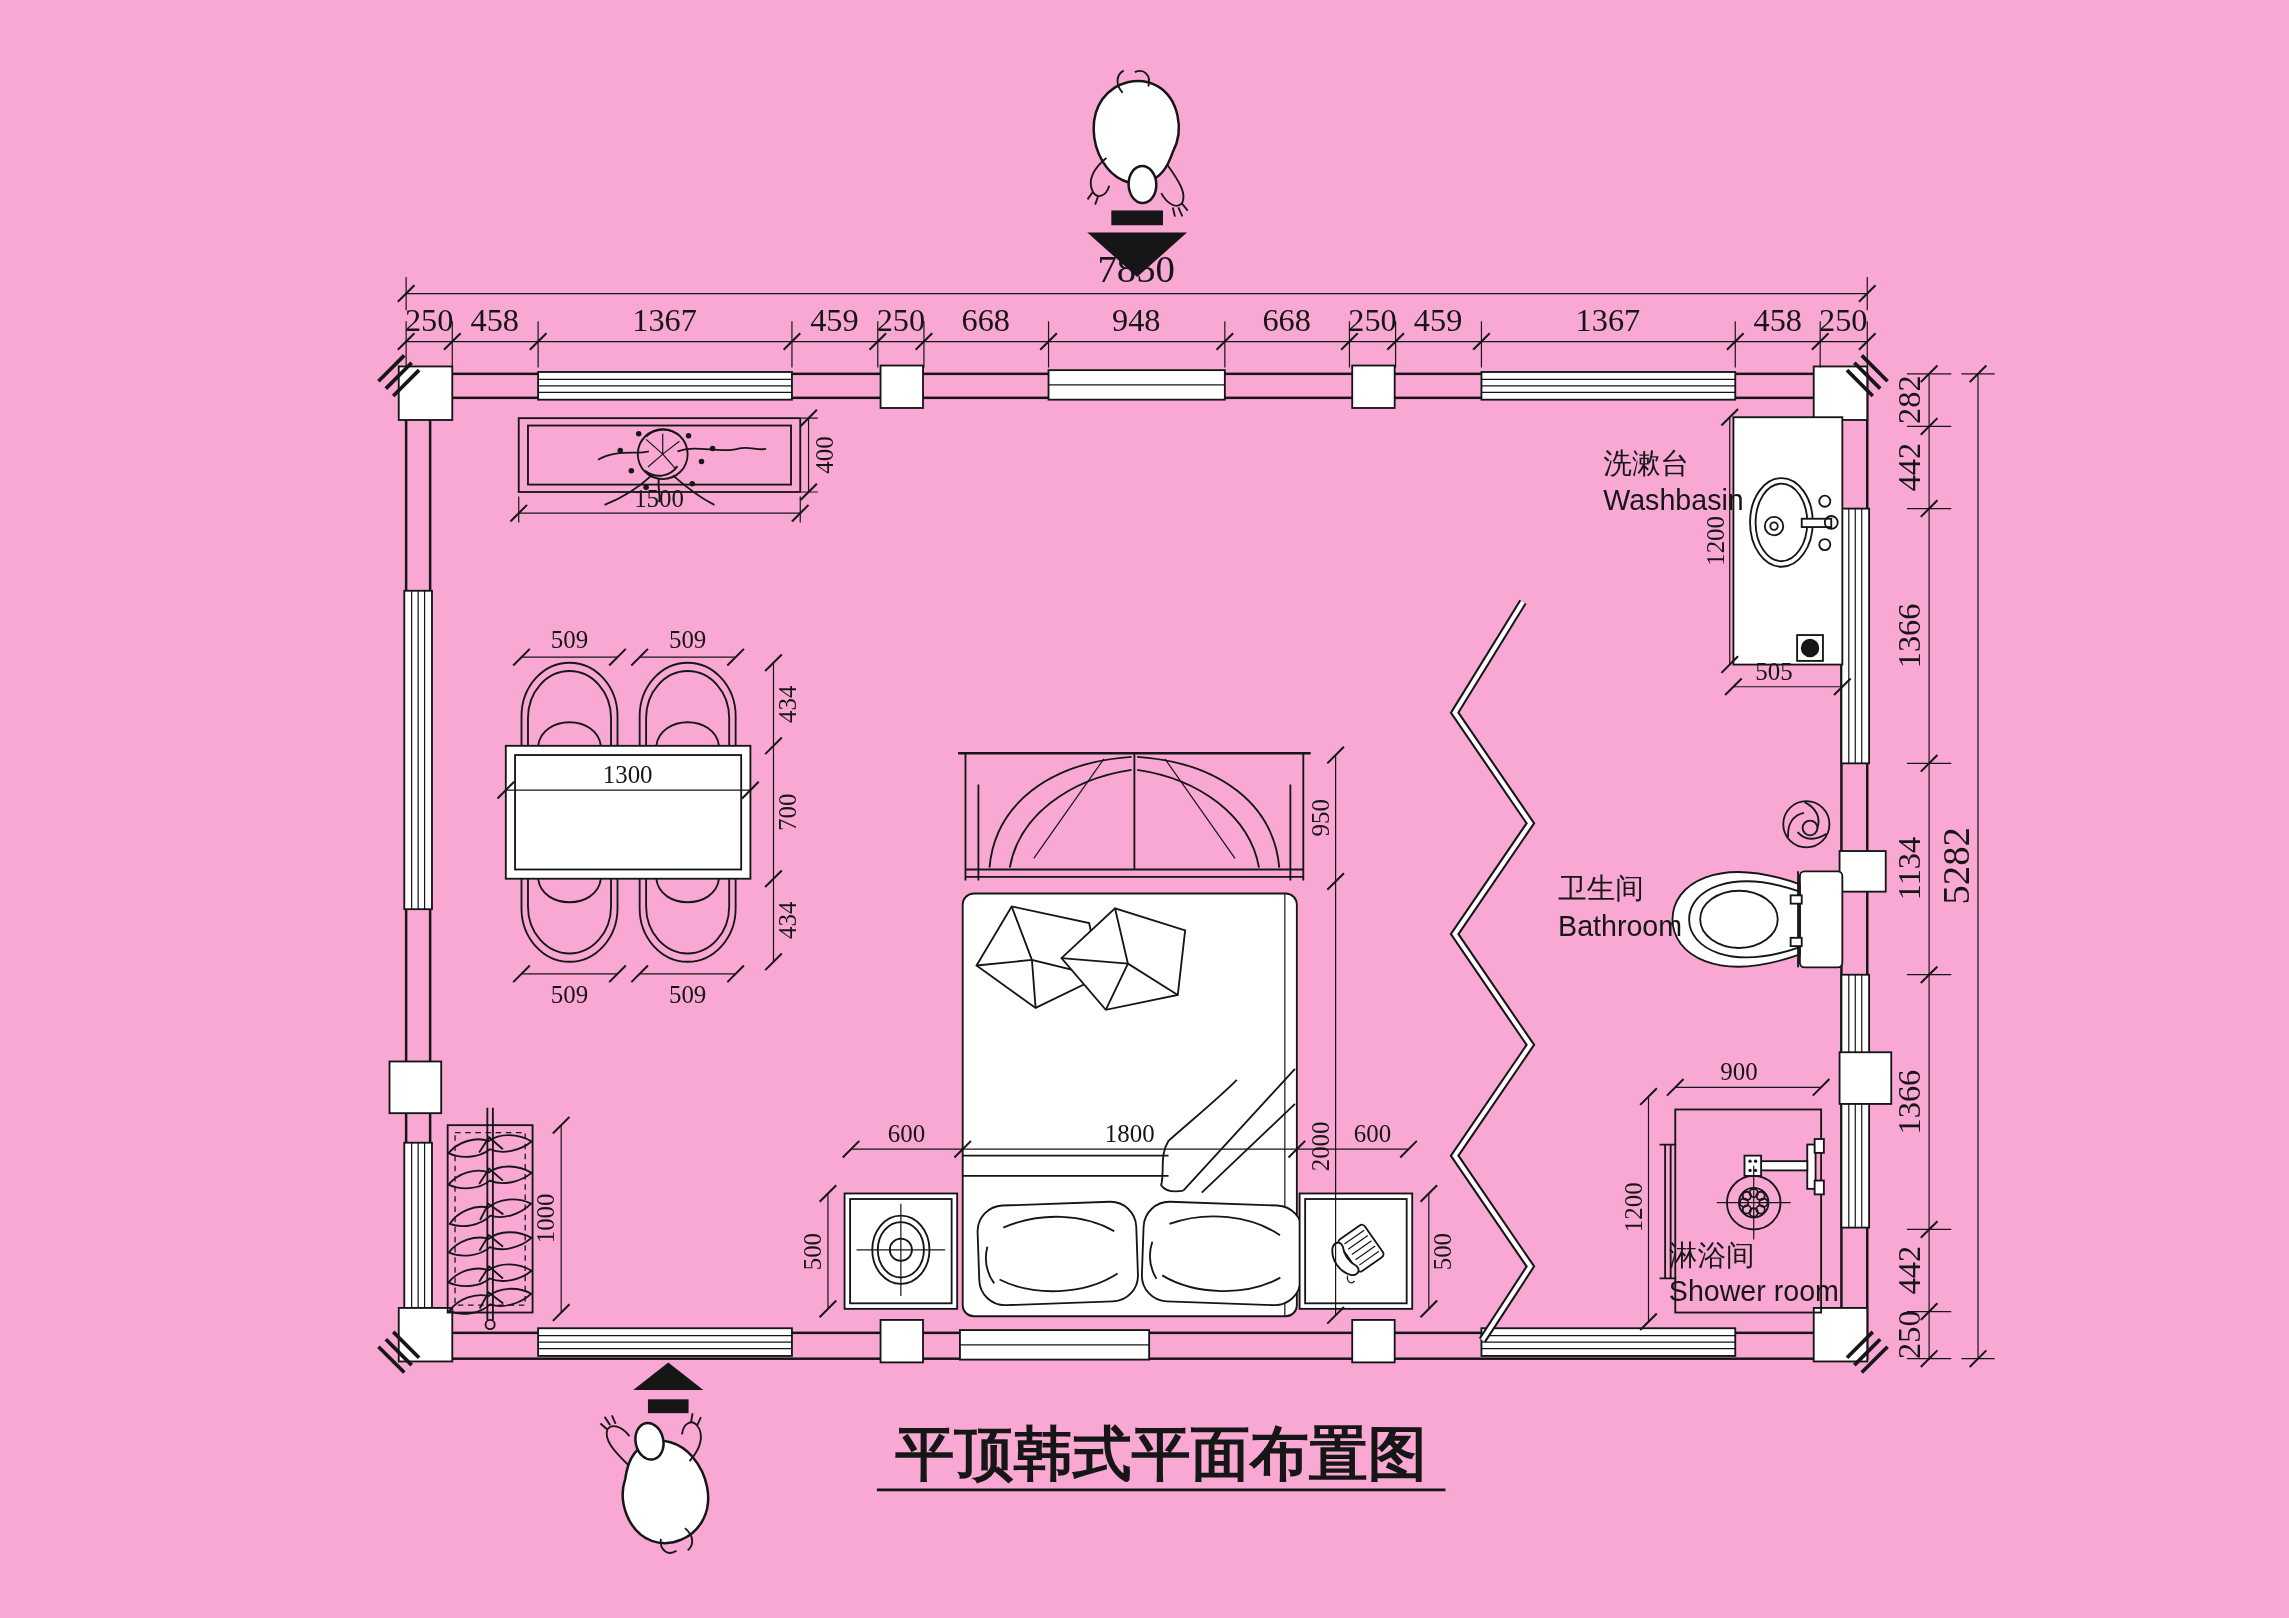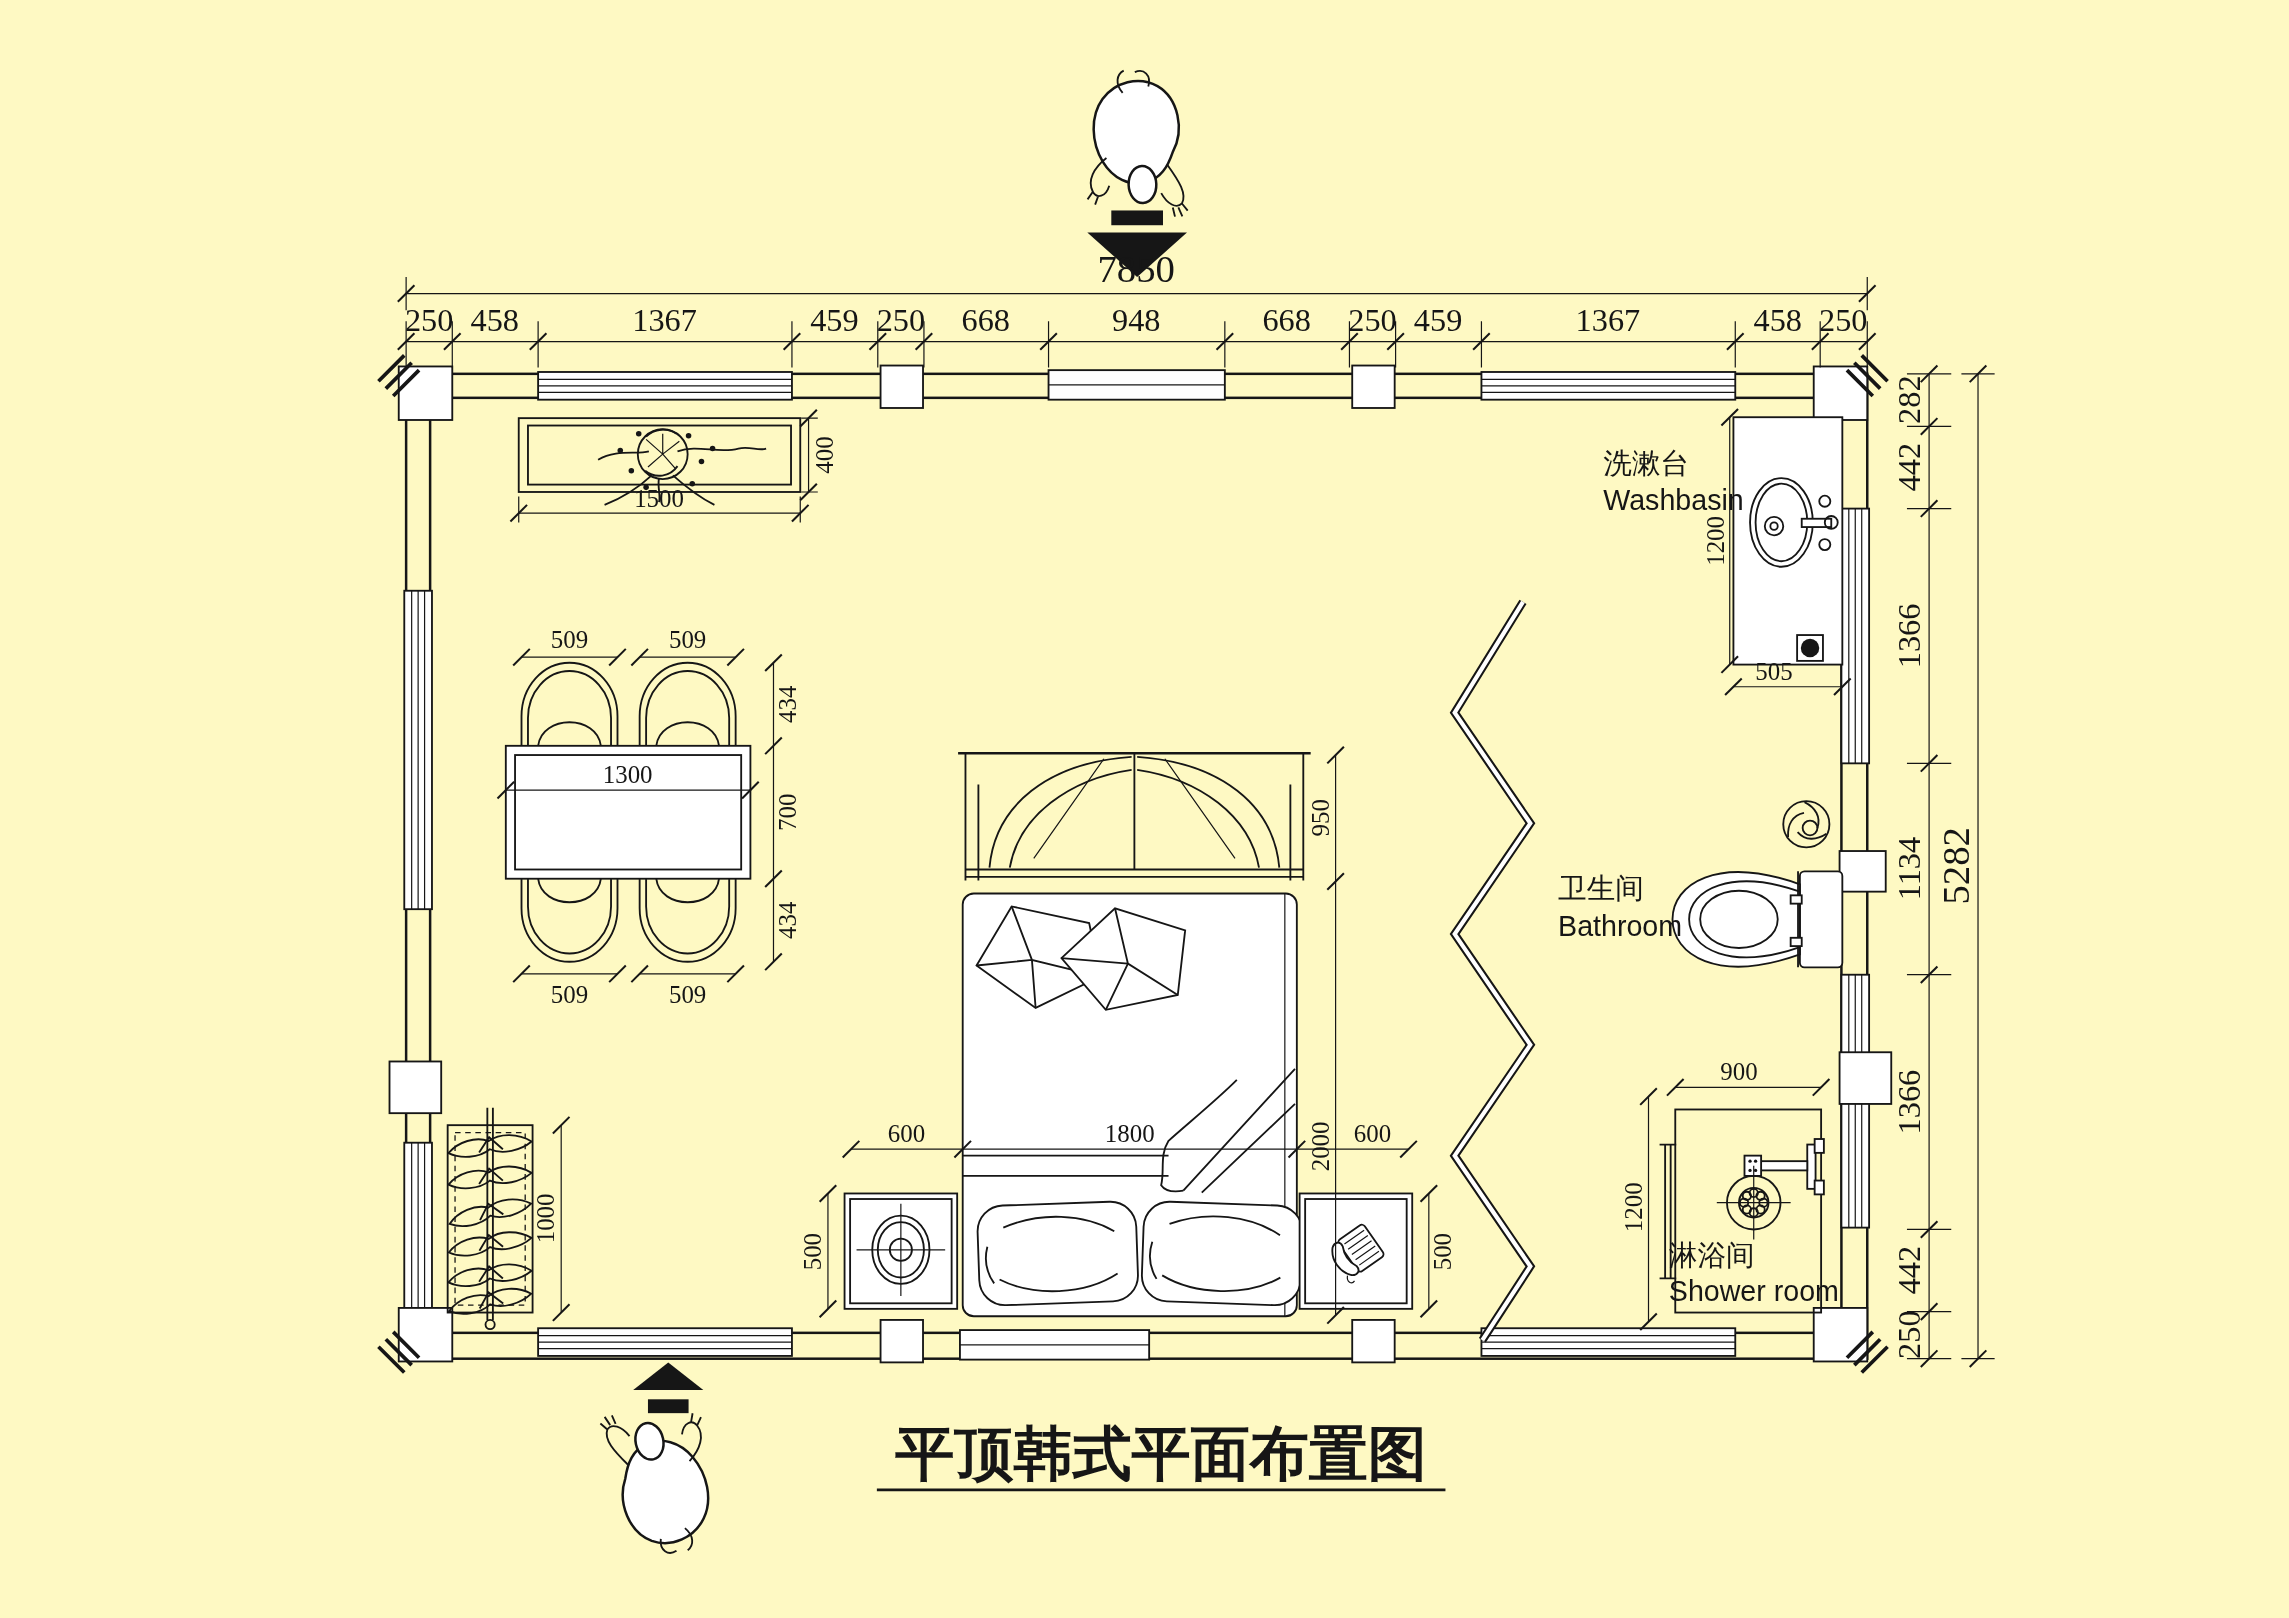--- a/index.html
+++ b/index.html
@@ -1,16 +1,16 @@
 <!DOCTYPE html>
 <html style="font-size:14.8px"><head>
 <meta charset="utf-8">
 <style>
   html,body{margin:0;padding:0;background:#fff;}
-  #stage{position:relative;width:2290px;height:1619px;background:#fef9c3;overflow:hidden;}
+  #stage{position:relative;width:2290px;height:1619px;background:#f9a8d4;overflow:hidden;}
   svg{position:absolute;left:0;top:0;}
   .s1{stroke:#161616;stroke-width:1.3;fill:none;}
   .s2{stroke:#161616;stroke-width:2;fill:none;}
   .s25{stroke:#161616;stroke-width:2.7;fill:none;}
   .fw{fill:#fff;stroke:#161616;stroke-width:2;}
   .fw25{fill:#fff;stroke:#161616;stroke-width:2.7;}
   .fb{fill:#161616;stroke:none;}
   .dash{stroke:#161616;stroke-width:1.4;fill:none;stroke-dasharray:6 5;}
   .hatch{stroke:#161616;stroke-width:4;fill:none;}
   text{fill:#161616;}

